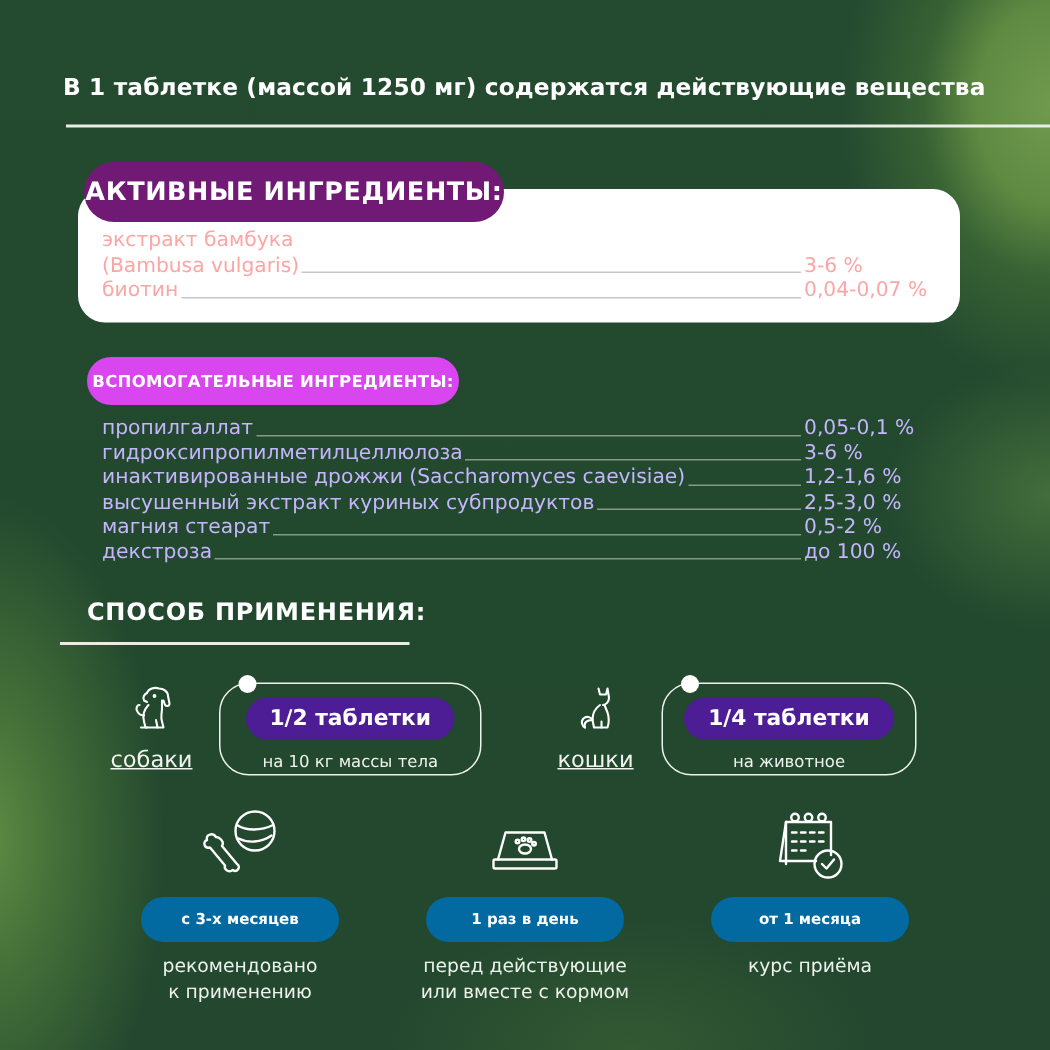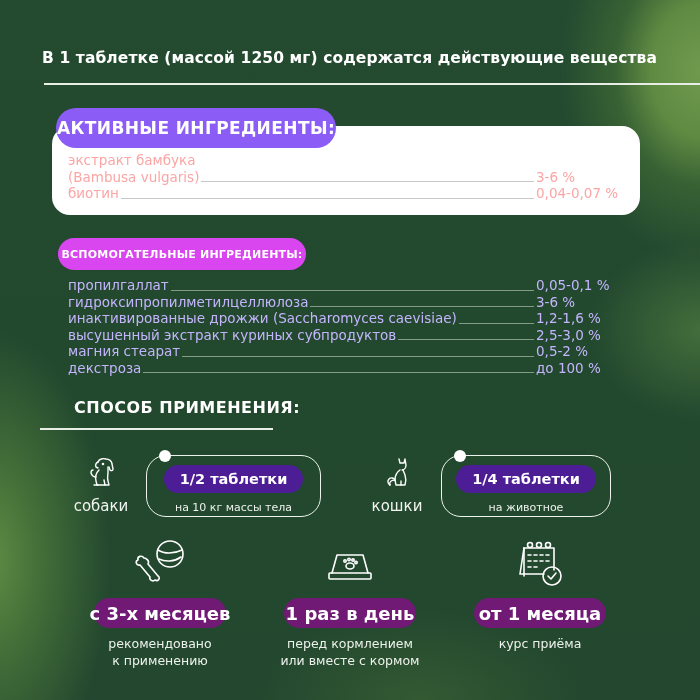--- a/index.html
+++ b/index.html
@@ -30,21 +30,21 @@
     left: 44px; top: 83px; width: 656px; height: 2px; background: #e8eee6;
   }
 
   
   .active-card {
     left: 52px; top: 126px; width: 588px; height: 89px;
     background: #ffffff; border-radius: 18px;
   }
   .active-pill {
     left: 56px; top: 108px; height: 40px; width: 280px;
-    background: #8b5cf6; border-radius: 20px;
+    background: #701a75; border-radius: 20px;
     display: flex; align-items: center; justify-content: center;
     font-size: 17px; font-weight: bold; letter-spacing: 0.4px;
     white-space: nowrap;
   }
   .ing-list { left: 68px; width: 560px; }
   .ing-row {
     display: flex; align-items: flex-end;
     font-size: 13.5px; line-height: 16.5px; white-space: nowrap;
   }
   .ing-name { flex: 0 0 auto; }
@@ -57,32 +57,32 @@
 
   .aux-pill {
     left: 58px; top: 238px; height: 32px; width: 248px;
     background: #d946ef; border-radius: 16px;
     display: flex; align-items: center; justify-content: center;
     font-size: 11px; font-weight: bold; letter-spacing: 0.2px;
     white-space: nowrap;
   }
 
   .usage-title {
-    left: 74px; top: 398px;
+    left: 58px; top: 398px;
     font-size: 16px; font-weight: bold; letter-spacing: 0.5px;
     white-space: nowrap;
   }
   .usage-rule {
     left: 40px; top: 428px; width: 233px; height: 2px; background: #e8eee6;
   }
 
   
   .animal { text-align: center; }
   .animal svg { display: block; margin: 0 auto; }
-  .animal-label { font-size: 15px; margin-top: 8px; color: #f2f4f0; }
+  .animal-label { font-size: 15px; margin-top: 8px; color: #f2f4f0; text-decoration: underline; }
 
   .dose-box {
     border: 1.6px solid #eef2ec; border-radius: 20px;
     display: flex; flex-direction: column; align-items: center;
   }
   .dose-dot {
     position: absolute; width: 12px; height: 12px; border-radius: 50%;
     background: #fff;
   }
   .dose-pill {
@@ -91,23 +91,23 @@
     display: flex; align-items: center;
     font-size: 14.5px; font-weight: bold; white-space: nowrap;
   }
   .dose-sub { font-size: 11px; margin-top: 8px; color: #eef2ec; white-space: nowrap; }
 
   
   .info { text-align: center; }
   .info svg { display: block; margin: 0 auto; }
   .info-pill {
     height: 30px; width: 132px; margin: 0 auto;
-    background: #701a75; border-radius: 15px;
+    background: #0369a1; border-radius: 15px;
     display: flex; align-items: center; justify-content: center;
-    font-size: 18px; font-weight: bold; white-space: nowrap;
+    font-size: 10px; font-weight: bold; white-space: nowrap;
   }
   .info-sub { font-size: 12.5px; line-height: 17px; margin-top: 7px; color: #eef2ec; }
 </style>
 </head>
 <body>
 
 <div class="bg"></div>
 
 <div class="abs title">В 1 таблетке (массой 1250 мг) содержатся действующие вещества</div>
 <div class="abs title-rule"></div>
@@ -220,21 +220,21 @@
     <path d="M12 35l5-18h26l5 18"></path>
     <rect x="9" y="35" width="42" height="6" rx="1"></rect>
     <ellipse cx="30" cy="28" rx="4" ry="3"></ellipse>
     <circle cx="25" cy="23" r="1.2"></circle>
     <circle cx="29" cy="21.5" r="1.2"></circle>
     <circle cx="33" cy="22" r="1.2"></circle>
     <circle cx="36" cy="24.5" r="1.2"></circle>
   </svg>
   <div class="info-pill" style="margin-top:8px;">1 раз в день</div>
   <div class="info-sub">
-    <div>перед кормлением</div>
+    <div>перед действующие</div>
     <div>или вместе с кормом</div>
   </div>
 </div>
 
 <div class="abs info" style="left:460px; top:538px; width:160px;">
   <svg width="60" height="52" viewBox="0 0 60 52" fill="none" stroke="#fff" stroke-width="1.6" stroke-linecap="round" stroke-linejoin="round">
     <path d="M14 10h30v22"></path>
     <path d="M14 10l-4 26h24"></path>
     <path d="M14 10v28"></path>
     <circle cx="20" cy="7" r="2.5"></circle>

